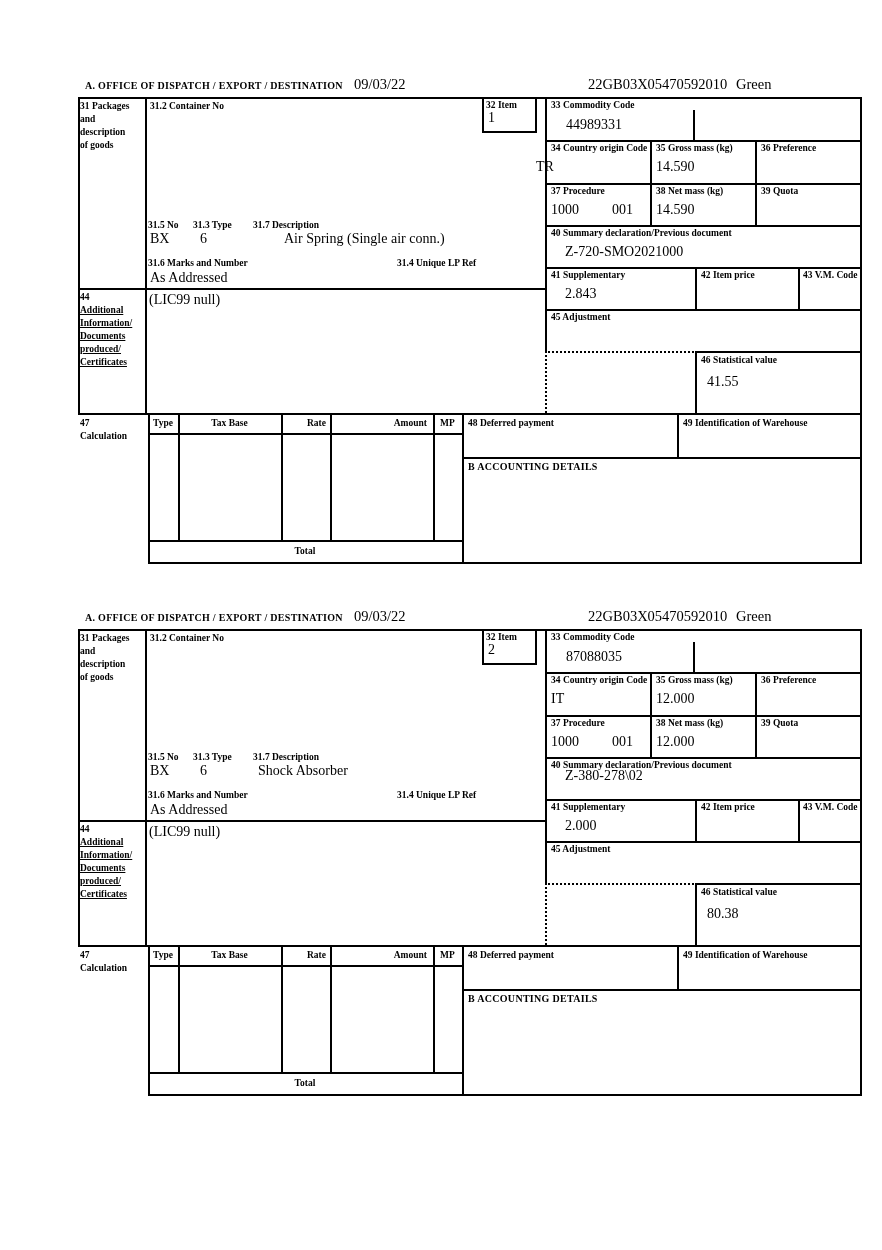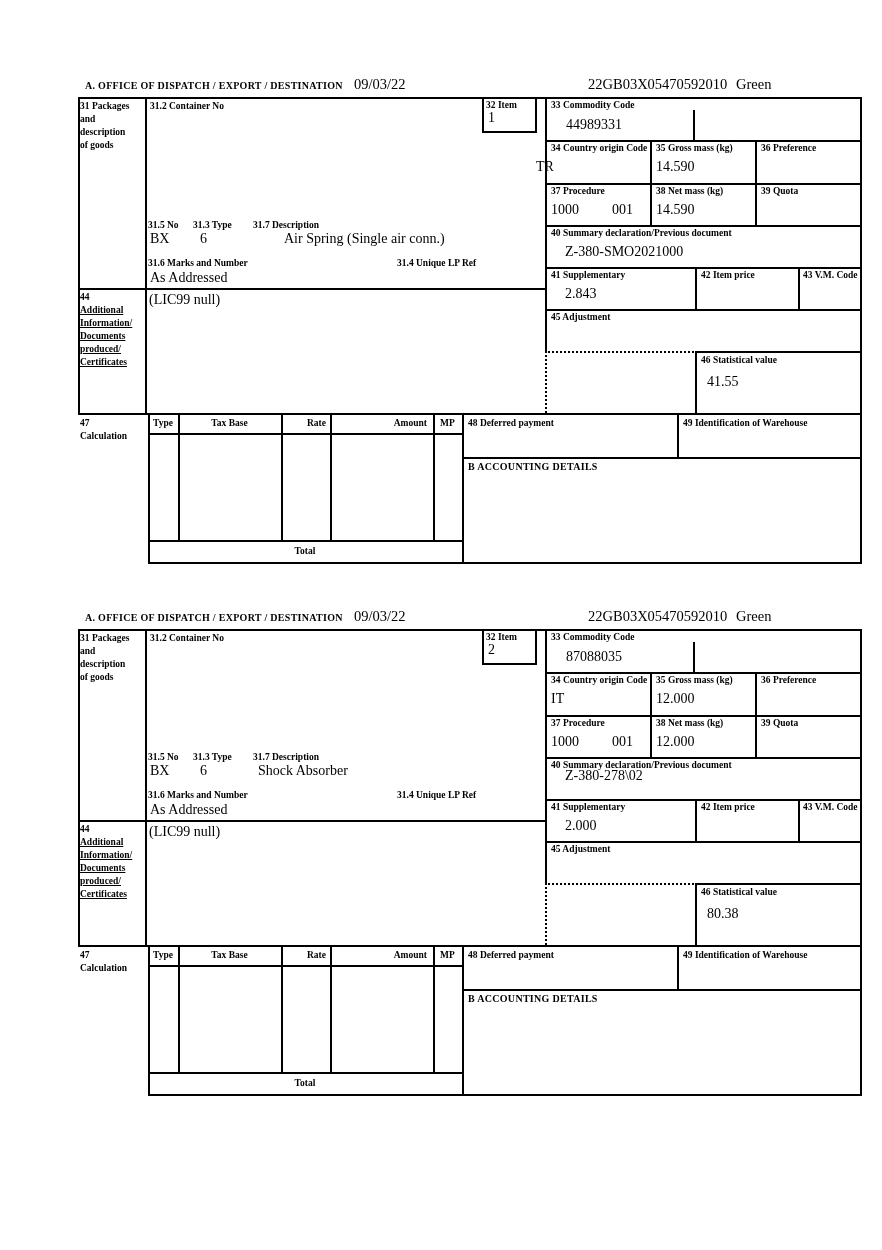--- a/index.html
+++ b/index.html
@@ -102,21 +102,21 @@
     <div class="lbl" style="left:253px;top:220px;">31.7 Description</div>
     <div class="val" style="left:150px;top:231px;">BX</div>
     <div class="val" style="left:200px;top:231px;">6</div>
     <div class="val" style="left:260px;top:231px;margin-left:24px;">Air Spring (Single air conn.)</div>
 
     <div class="lbl" style="left:148px;top:258px;">31.6 Marks and Number</div>
     <div class="lbl" style="left:397px;top:258px;">31.4 Unique LP Ref</div>
     <div class="val" style="left:150px;top:270px;">As Addressed</div>
 
     <div class="lbl" style="left:551px;top:228px;">40 Summary declaration/Previous document</div>
-    <div class="val" style="left:565px;top:244px;">Z-380-SMO2021000</div>
+    <div class="val" style="left:565px;top:244px;">Z-720-SMO2021000</div>
 
     <div class="lbl" style="left:551px;top:270px;">41 Supplementary</div>
     <div class="val" style="left:565px;top:286px;">2.843</div>
     <div class="lbl" style="left:701px;top:270px;">42 Item price</div>
     <div class="lbl" style="left:803px;top:270px;">43 V.M. Code</div>
 
     <div class="lbl" style="left:551px;top:312px;">45 Adjustment</div>
 
     <div class="lbl" style="left:701px;top:355px;">46 Statistical value</div>
     <div class="val" style="left:707px;top:374px;">41.55</div>

